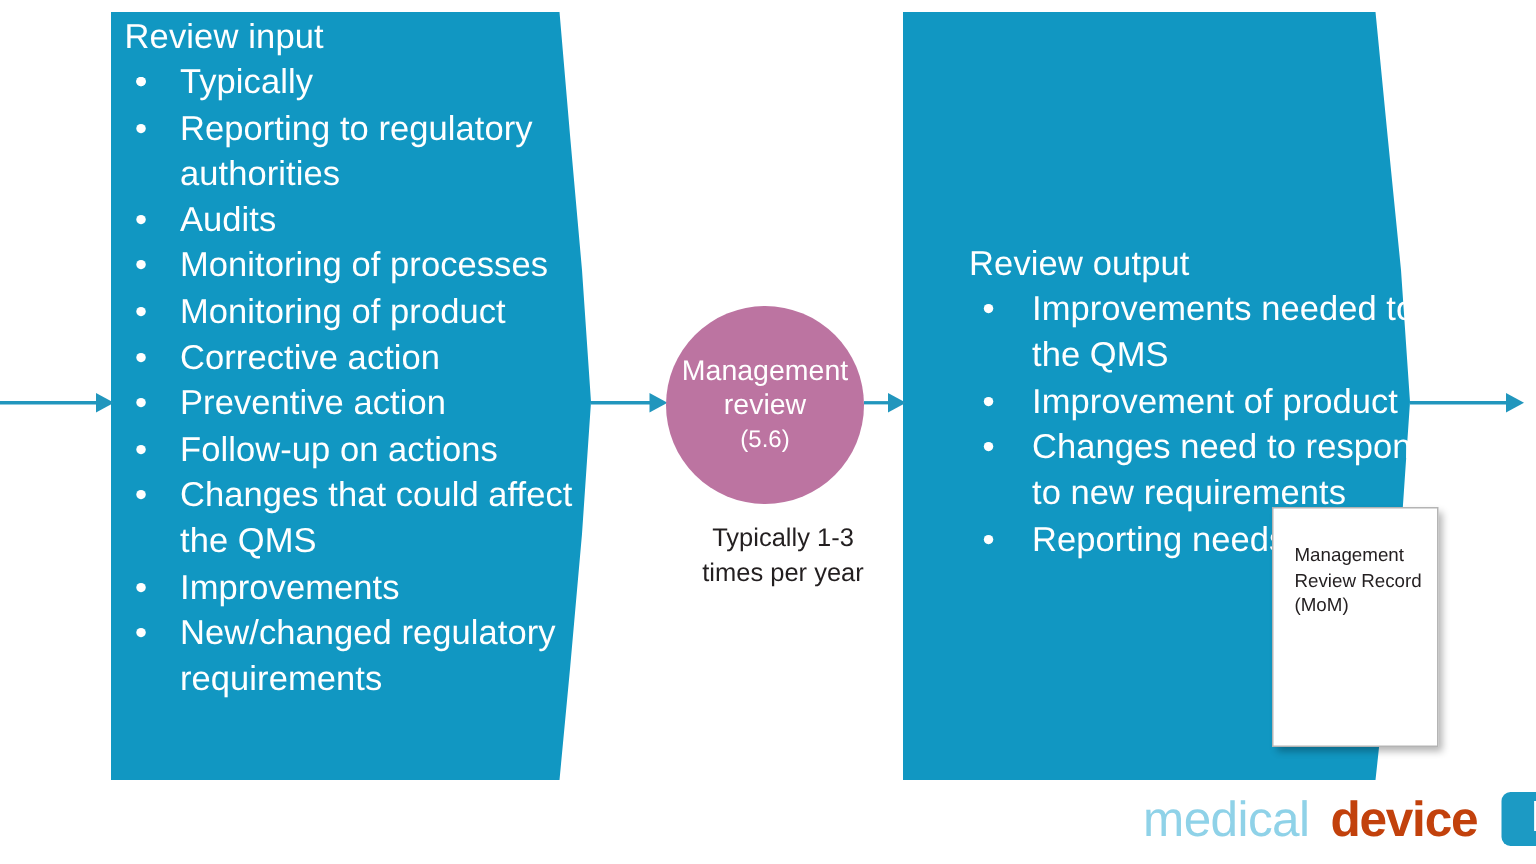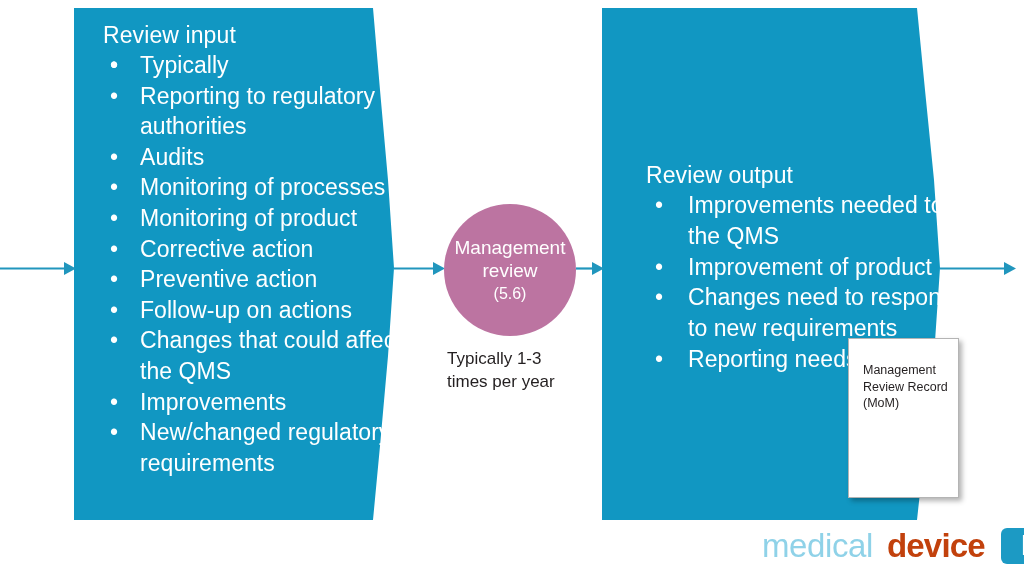--- a/index.html
+++ b/index.html
@@ -62,23 +62,22 @@
     position: absolute;
     left: 7px;
     top: 0;
     font-size: 23px;
     line-height: 30.6px;
   }
 
   
   #input-panel {
     left: 83px;
-    top: 22px;
+    top: 11px;
     width: 300px;
-    margin-left: 20px;
   }
   
   #output-panel {
     left: 610px;
     top: 162px;
     width: 320px;
     margin-left: 36px;
   }
   #output-panel ul.panel-list > li {
     padding-left: 42px;
@@ -119,21 +118,21 @@
 
   
   #circle-caption {
     position: absolute;
     left: 447px;
     top: 348px;
     width: 150px;
     color: #231f20;
     font-size: 17px;
     line-height: 22.5px;
-    text-align: left;
+    text-align: center;
   }
 
   
   #record-card {
     position: absolute;
     left: 848px;
     top: 338px;
     width: 111px;
     height: 160px;
     background: #ffffff;

